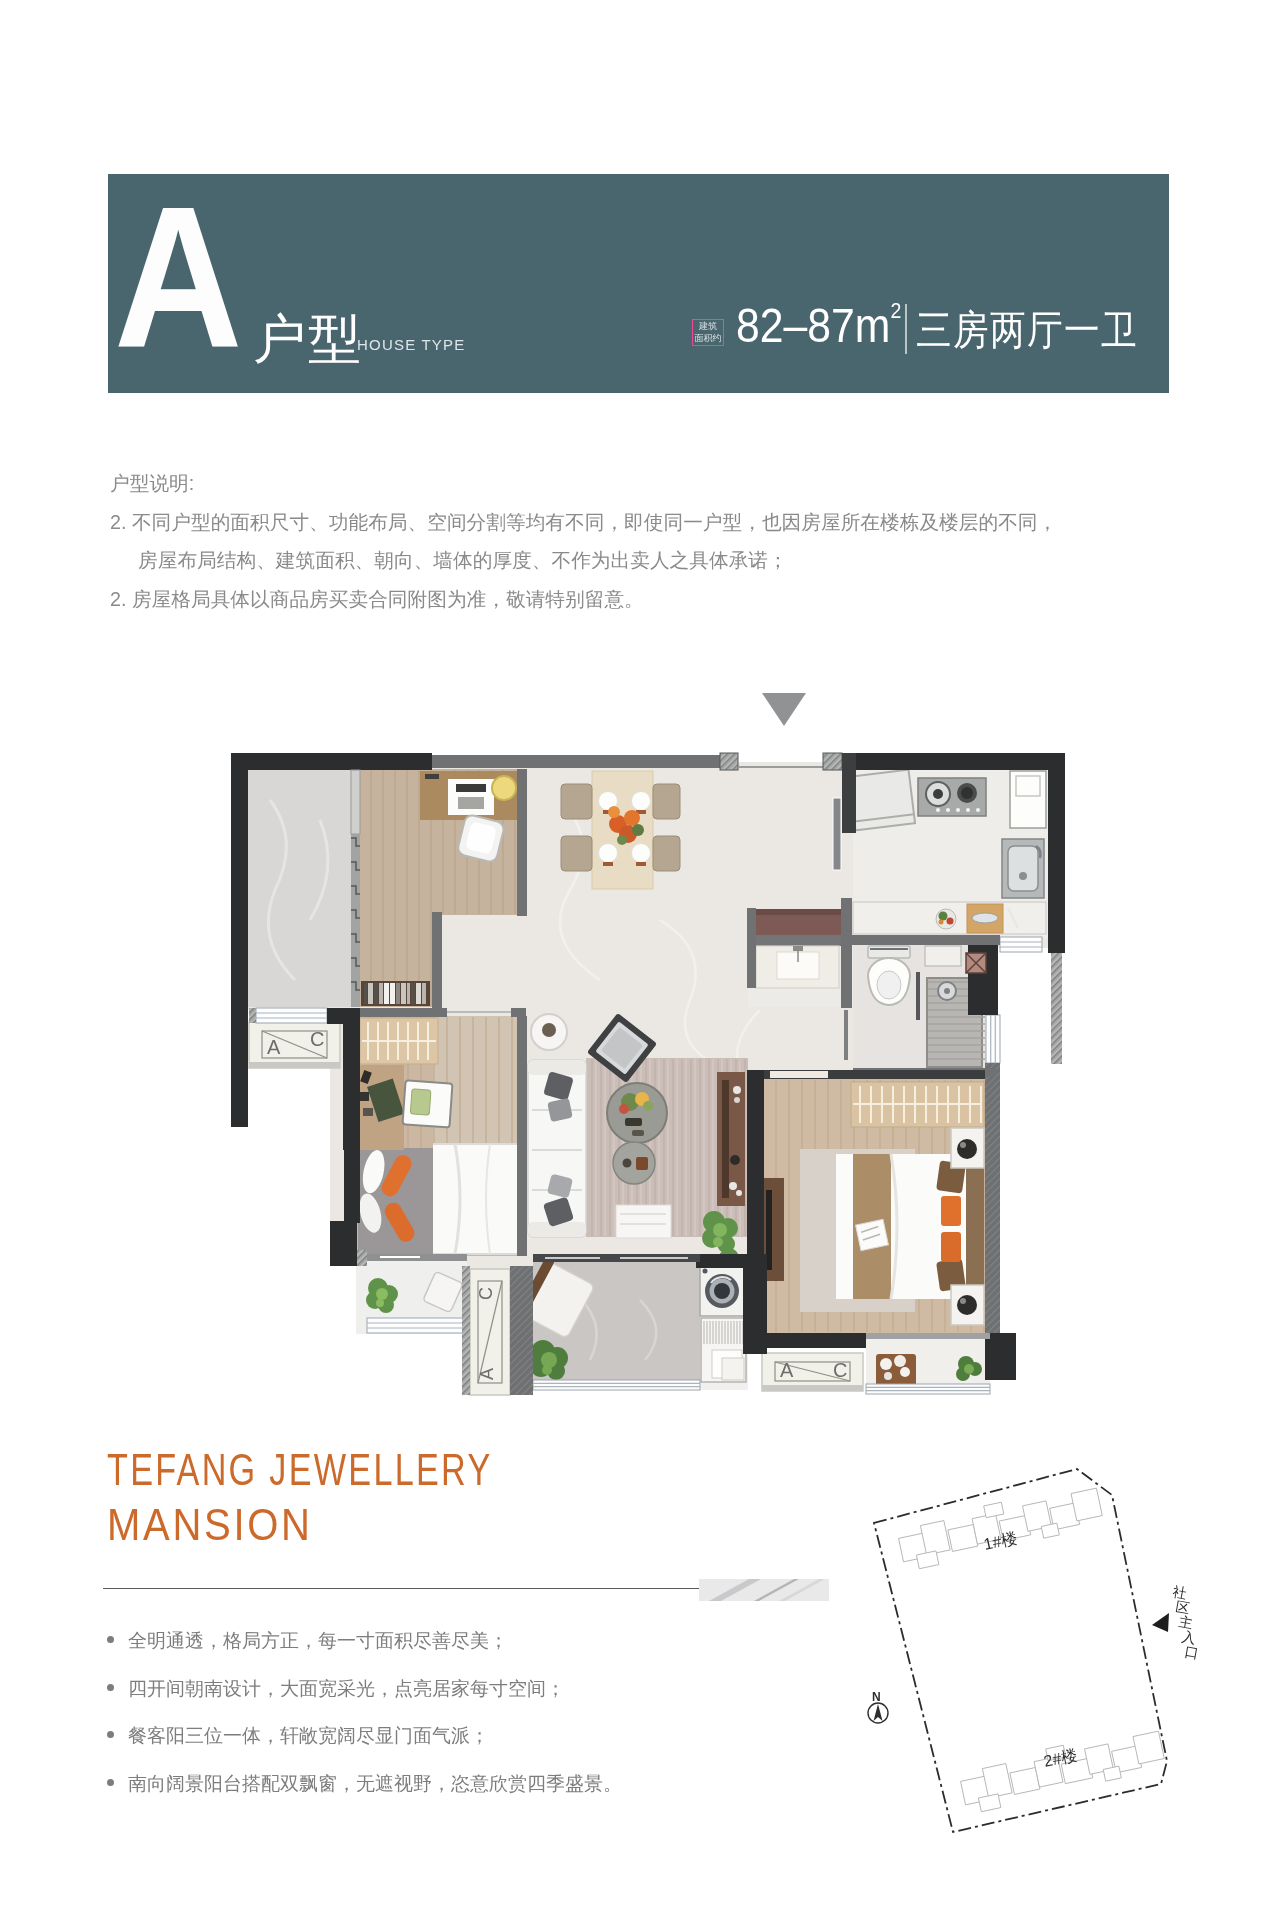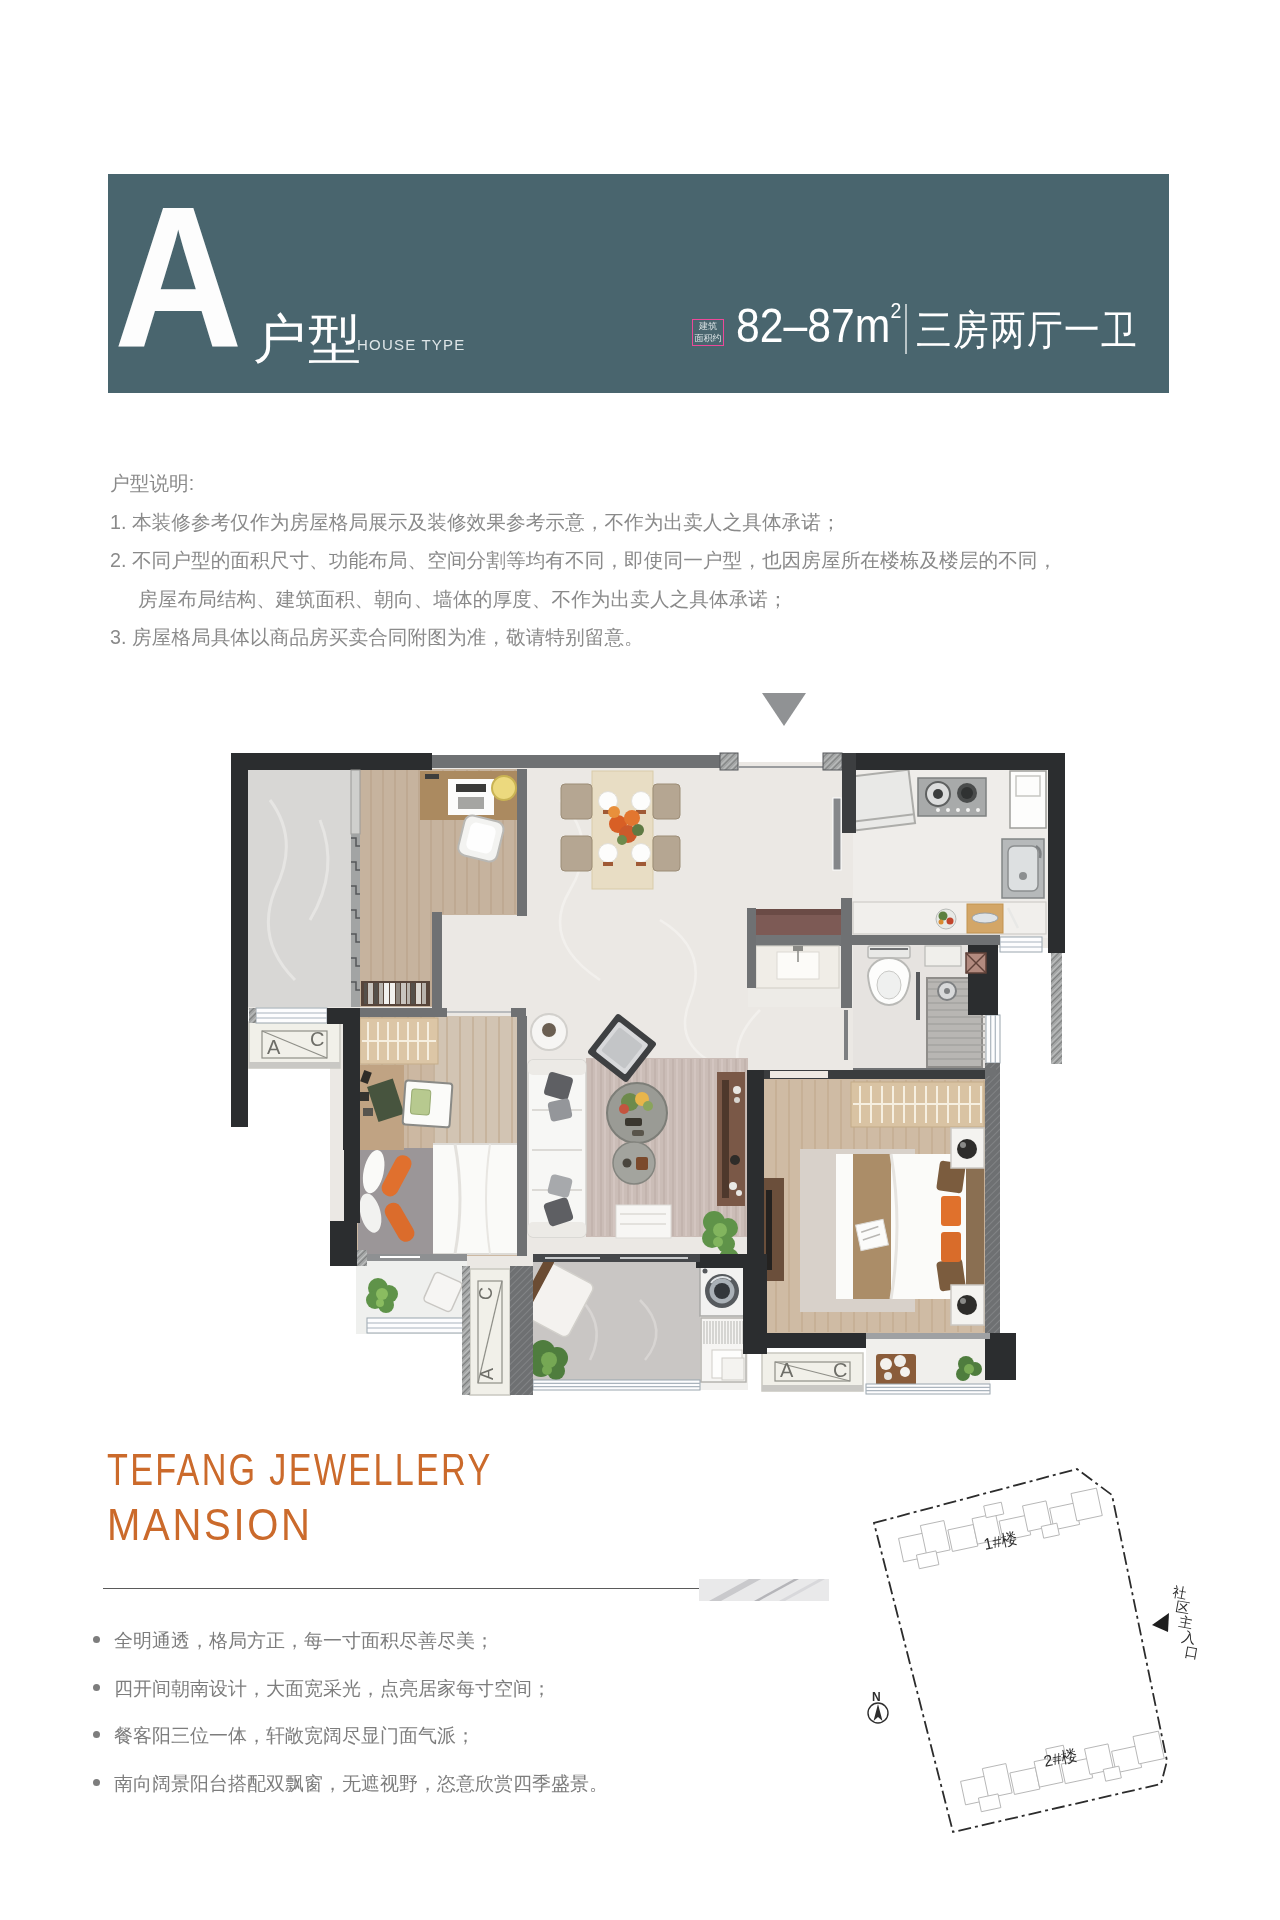--- a/index.html
+++ b/index.html
@@ -13,42 +13,41 @@
   .areabox{left:692px;top:319px;width:30px;height:25px;border:1px solid #ec4899;color:#dfe6e8;
            font-size:9px;line-height:12px;text-align:center;}
   .area{left:736px;top:298px;font-size:48px;color:#fff;letter-spacing:0px;transform:scaleX(.89);transform-origin:0 0;}
   .sup2{font-size:22px;vertical-align:24px;letter-spacing:0;}
   .vline{left:905px;top:304px;width:2px;height:50px;background:#b9c4c7;}
   .rooms{left:916px;top:303px;font-size:41px;color:#fff;letter-spacing:1.5px;transform:scaleX(.87);transform-origin:0 0;}
   .notes{left:110px;top:436px;width:1100px;color:#8a8a8a;font-size:19.7px;line-height:38.5px;margin-top:28px;}
   .brand1{left:107px;top:1444px;color:#cb6a2b;font-size:45px;letter-spacing:3px;font-weight:normal;transform:scaleX(.76);transform-origin:0 0;}
   .brand2{left:107px;top:1499px;color:#cb6a2b;font-size:45px;letter-spacing:3px;font-weight:normal;transform:scaleX(.89);transform-origin:0 0;}
   .sep{left:103px;top:1588px;width:724px;height:1px;background:#5a5a5a;}
-  .bullets{left:93px;top:1628px;color:#7d7d7d;font-size:19px;}
+  .bullets{left:107px;top:1628px;color:#7d7d7d;font-size:19px;}
   .bullets div{margin-bottom:21.5px;}
   .dot{display:inline-block;width:7px;height:7px;border-radius:50%;background:#7d7d7d;
        vertical-align:4px;margin-right:14px;}
 </style>
 </head>
 <body>
 <div class="abs band"></div>
 <div class="abs bigA">A</div>
 <div class="abs hz">户型</div>
 <div class="abs hz-en">HOUSE TYPE</div>
 <div class="abs areabox">建筑<br>面积约</div>
 <div class="abs area">82–87m<span class="sup2">2</span></div>
 <div class="abs vline"></div>
 <div class="abs rooms">三房两厅一卫</div>
 
 <div class="abs notes">
   <div>户型说明:</div>
-  <div>1. 本装修参考仅作为房屋格局展示及装修效果参考示意，不作为出卖人之具体承诺；</div>
   <div>2. 不同户型的面积尺寸、功能布局、空间分割等均有不同，即使同一户型，也因房屋所在楼栋及楼层的不同，</div>
   <div style="text-indent:28px">房屋布局结构、建筑面积、朝向、墙体的厚度、不作为出卖人之具体承诺；</div>
-  <div>3. 房屋格局具体以商品房买卖合同附图为准，敬请特别留意。</div>
+  <div>2. 房屋格局具体以商品房买卖合同附图为准，敬请特别留意。</div>
 </div>
 
 <svg class="abs" style="left:0;top:0" width="1280" height="1920" viewBox="0 0 1280 1920">
 <defs>
 <pattern id="hatch" width="5" height="5" patternUnits="userSpaceOnUse" patternTransform="rotate(45)">
   <rect width="5" height="5" fill="#a3a5a5"></rect>
   <line x1="0" y1="0" x2="0" y2="5" stroke="#cfd1d1" stroke-width="1.2"></line>
   <line x1="2.5" y1="0" x2="2.5" y2="5" stroke="#777979" stroke-width="0.9"></line>
 </pattern>
 <pattern id="hatchR" width="7" height="7" patternUnits="userSpaceOnUse" patternTransform="rotate(-45)">

